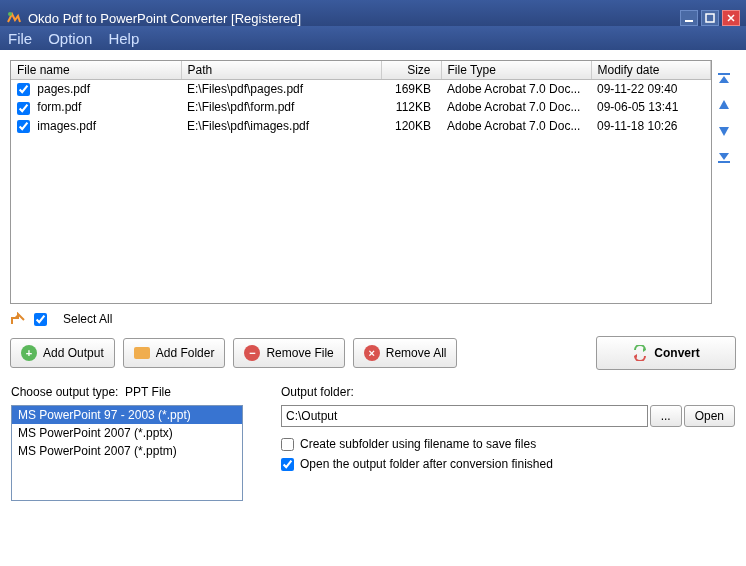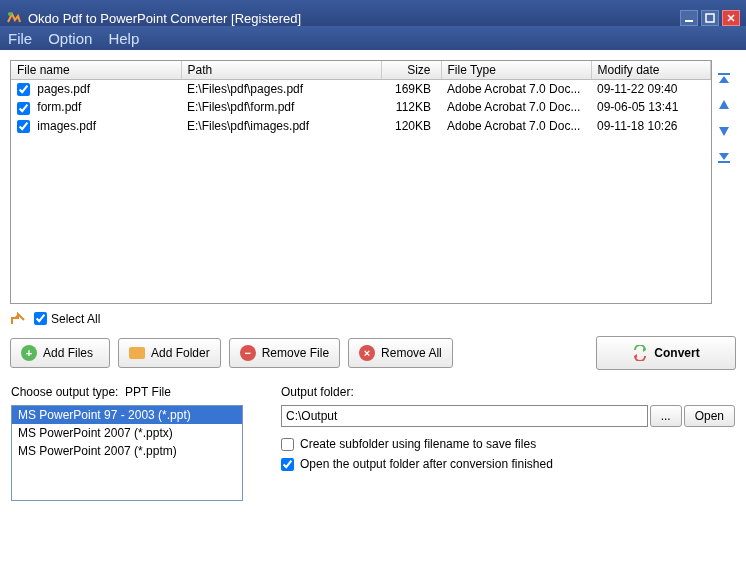--- a/index.html
+++ b/index.html
@@ -240,30 +240,30 @@
     </div>
   </div>
 
   <div class="selectall-row">
     <span class="folder-up">
       <svg width="16" height="14">
           <path d="M2 12 L2 6 L8 6 L8 2 L14 8" fill="none" stroke="#e08a2e" stroke-width="2"></path>
           <path d="M8 2 L8 6 L4 6 Z" fill="#e08a2e"></path>
         </svg>
     </span>
-    <label style="display:flex;align-items:flex-start;gap:4px;">
+    <label style="display:flex;align-items:flex-end;gap:16px;">
       <input type="checkbox" checked="" style="">
       <span>Select All</span>
     </label>
   </div>
 
   <div class="buttons-row">
     <button class="btn">
       <span class="icon-circle ic-green">+</span>
-      <span>Add Files</span>
+      <span>Add Output</span>
     </button>
     <button class="btn">
       <span class="ic-yellow"></span>
       <span>Add Folder</span>
     </button>
     <button class="btn">
       <span class="icon-circle ic-redminus">−</span>
       <span>Remove File</span>
     </button>
     <button class="btn">

